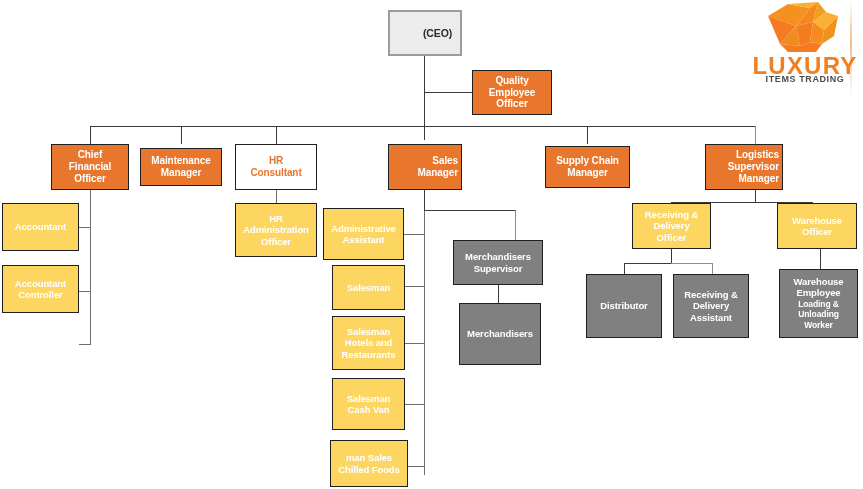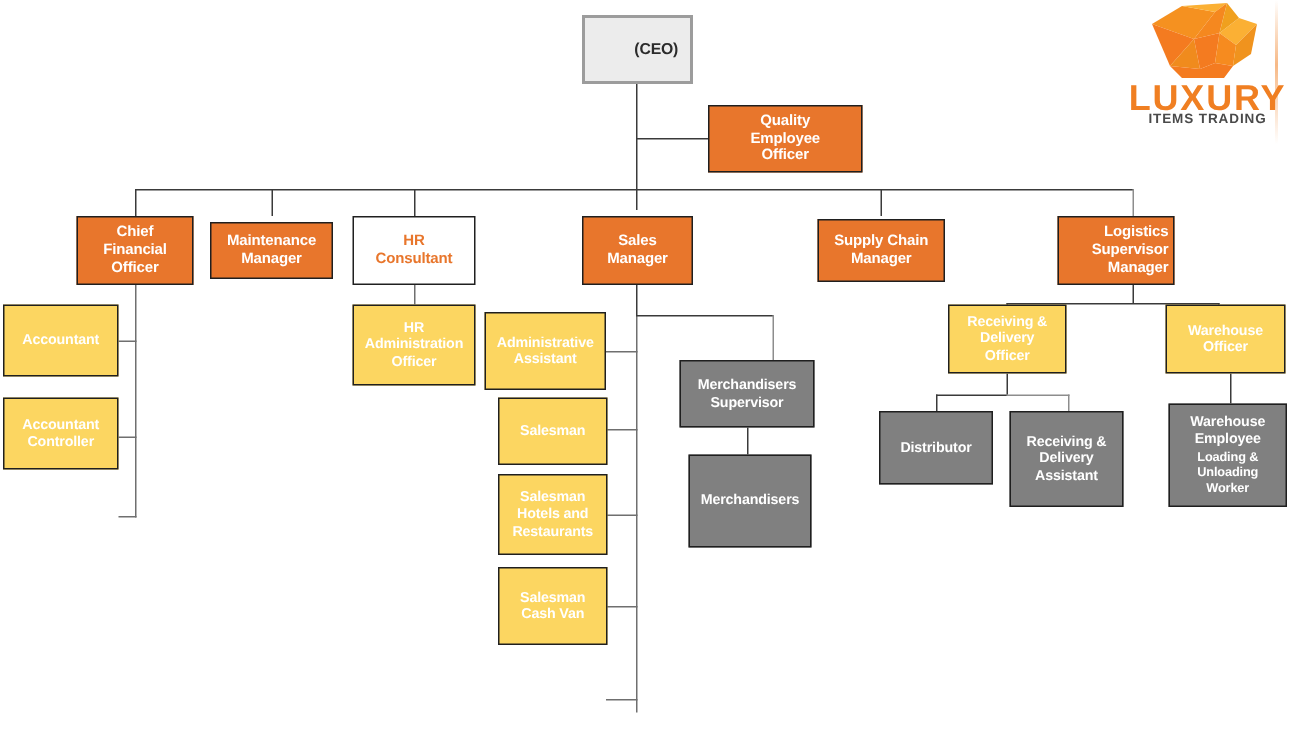--- a/index.html
+++ b/index.html
@@ -169,21 +169,21 @@
   <div class="ln h lt" style="left:671px; top:263px; width:42px;"></div>
   <div class="ln v dk" style="left:624px; top:263px; height:11px;"></div>
   <div class="ln v lt" style="left:712px; top:263px; height:11px;"></div>
 
   <div class="ln v dk" style="left:820px; top:249px; height:20px;"></div>
 
   <div class="node t-ceo" style="left:388px; top:10px; width:74px; height:46px;padding-left:28px;">
     <span class="ttl">(CEO)</span>
   </div>
 
-  <div class="node t-orange" style="left:472px; top:70px; width:103px; height:45px;">
+  <div class="node t-orange" style="left:472px; top:70px; width:80px; height:45px;">
     <span class="ttl">Quality</span>
     <span class="ttl">Employee</span>
     <span class="ttl">Officer</span>
   </div>
 
   <div class="node t-orange" style="left:51px; top:144px; width:78px; height:46px;">
     <span class="ttl">Chief</span>
     <span class="ttl">Financial</span>
     <span class="ttl">Officer</span>
   </div>
@@ -191,21 +191,21 @@
   <div class="node t-orange" style="left:140px; top:148px; width:82px; height:38px;">
     <span class="ttl">Maintenance</span>
     <span class="ttl">Manager</span>
   </div>
 
   <div class="node t-white" style="left:235px; top:144px; width:82px; height:46px;">
     <span class="ttl">HR</span>
     <span class="ttl">Consultant</span>
   </div>
 
-  <div class="node t-orange" style="left:388px; top:144px; width:74px; height:46px;">
+  <div class="node t-orange" style="left:388px; top:144px; width:74px; height:46px;text-align:right;">
     <span class="ttl">Sales</span>
     <span class="ttl">Manager</span>
   </div>
 
   <div class="node t-orange" style="left:545px; top:146px; width:85px; height:42px;">
     <span class="ttl">Supply Chain</span>
     <span class="ttl">Manager</span>
   </div>
 
   <div class="node t-orange" style="left:705px; top:144px; width:78px; height:46px;text-align:right;">
@@ -243,20 +243,24 @@
     <span class="ttl">Salesman</span>
     <span class="ttl">Hotels and</span>
     <span class="ttl">Restaurants</span>
   </div>
 
   <div class="node t-yellow" style="left:332px; top:378px; width:73px; height:52px;">
     <span class="ttl">Salesman</span>
     <span class="ttl">Cash Van</span>
   </div>
 
+  <div class="node t-yellow" style="left:330px; top:440px; width:78px; height:47px;">
+    <span class="ttl">man  Sales</span>
+    <span class="ttl">Chilled Foods</span>
+  </div>
 
   <div class="node t-gray" style="left:453px; top:240px; width:90px; height:45px;">
     <span class="ttl">Merchandisers</span>
     <span class="ttl">Supervisor</span>
   </div>
 
   <div class="node t-gray" style="left:459px; top:303px; width:82px; height:62px;">
     <span class="ttl">Merchandisers</span>
   </div>
 
@@ -264,21 +268,21 @@
     <span class="ttl">Receiving &amp;</span>
     <span class="ttl">Delivery</span>
     <span class="ttl">Officer</span>
   </div>
 
   <div class="node t-yellow" style="left:777px; top:203px; width:80px; height:46px;">
     <span class="ttl">Warehouse</span>
     <span class="ttl">Officer</span>
   </div>
 
-  <div class="node t-gray" style="left:586px; top:274px; width:76px; height:49px;">
+  <div class="node t-gray" style="left:586px; top:274px; width:76px; height:64px;">
     <span class="ttl">Distributor</span>
   </div>
 
   <div class="node t-gray" style="left:673px; top:274px; width:76px; height:64px;">
     <span class="ttl">Receiving &amp;</span>
     <span class="ttl">Delivery</span>
     <span class="ttl">Assistant</span>
   </div>
 
   <div class="node t-gray" style="left:779px; top:269px; width:79px; height:69px;">

